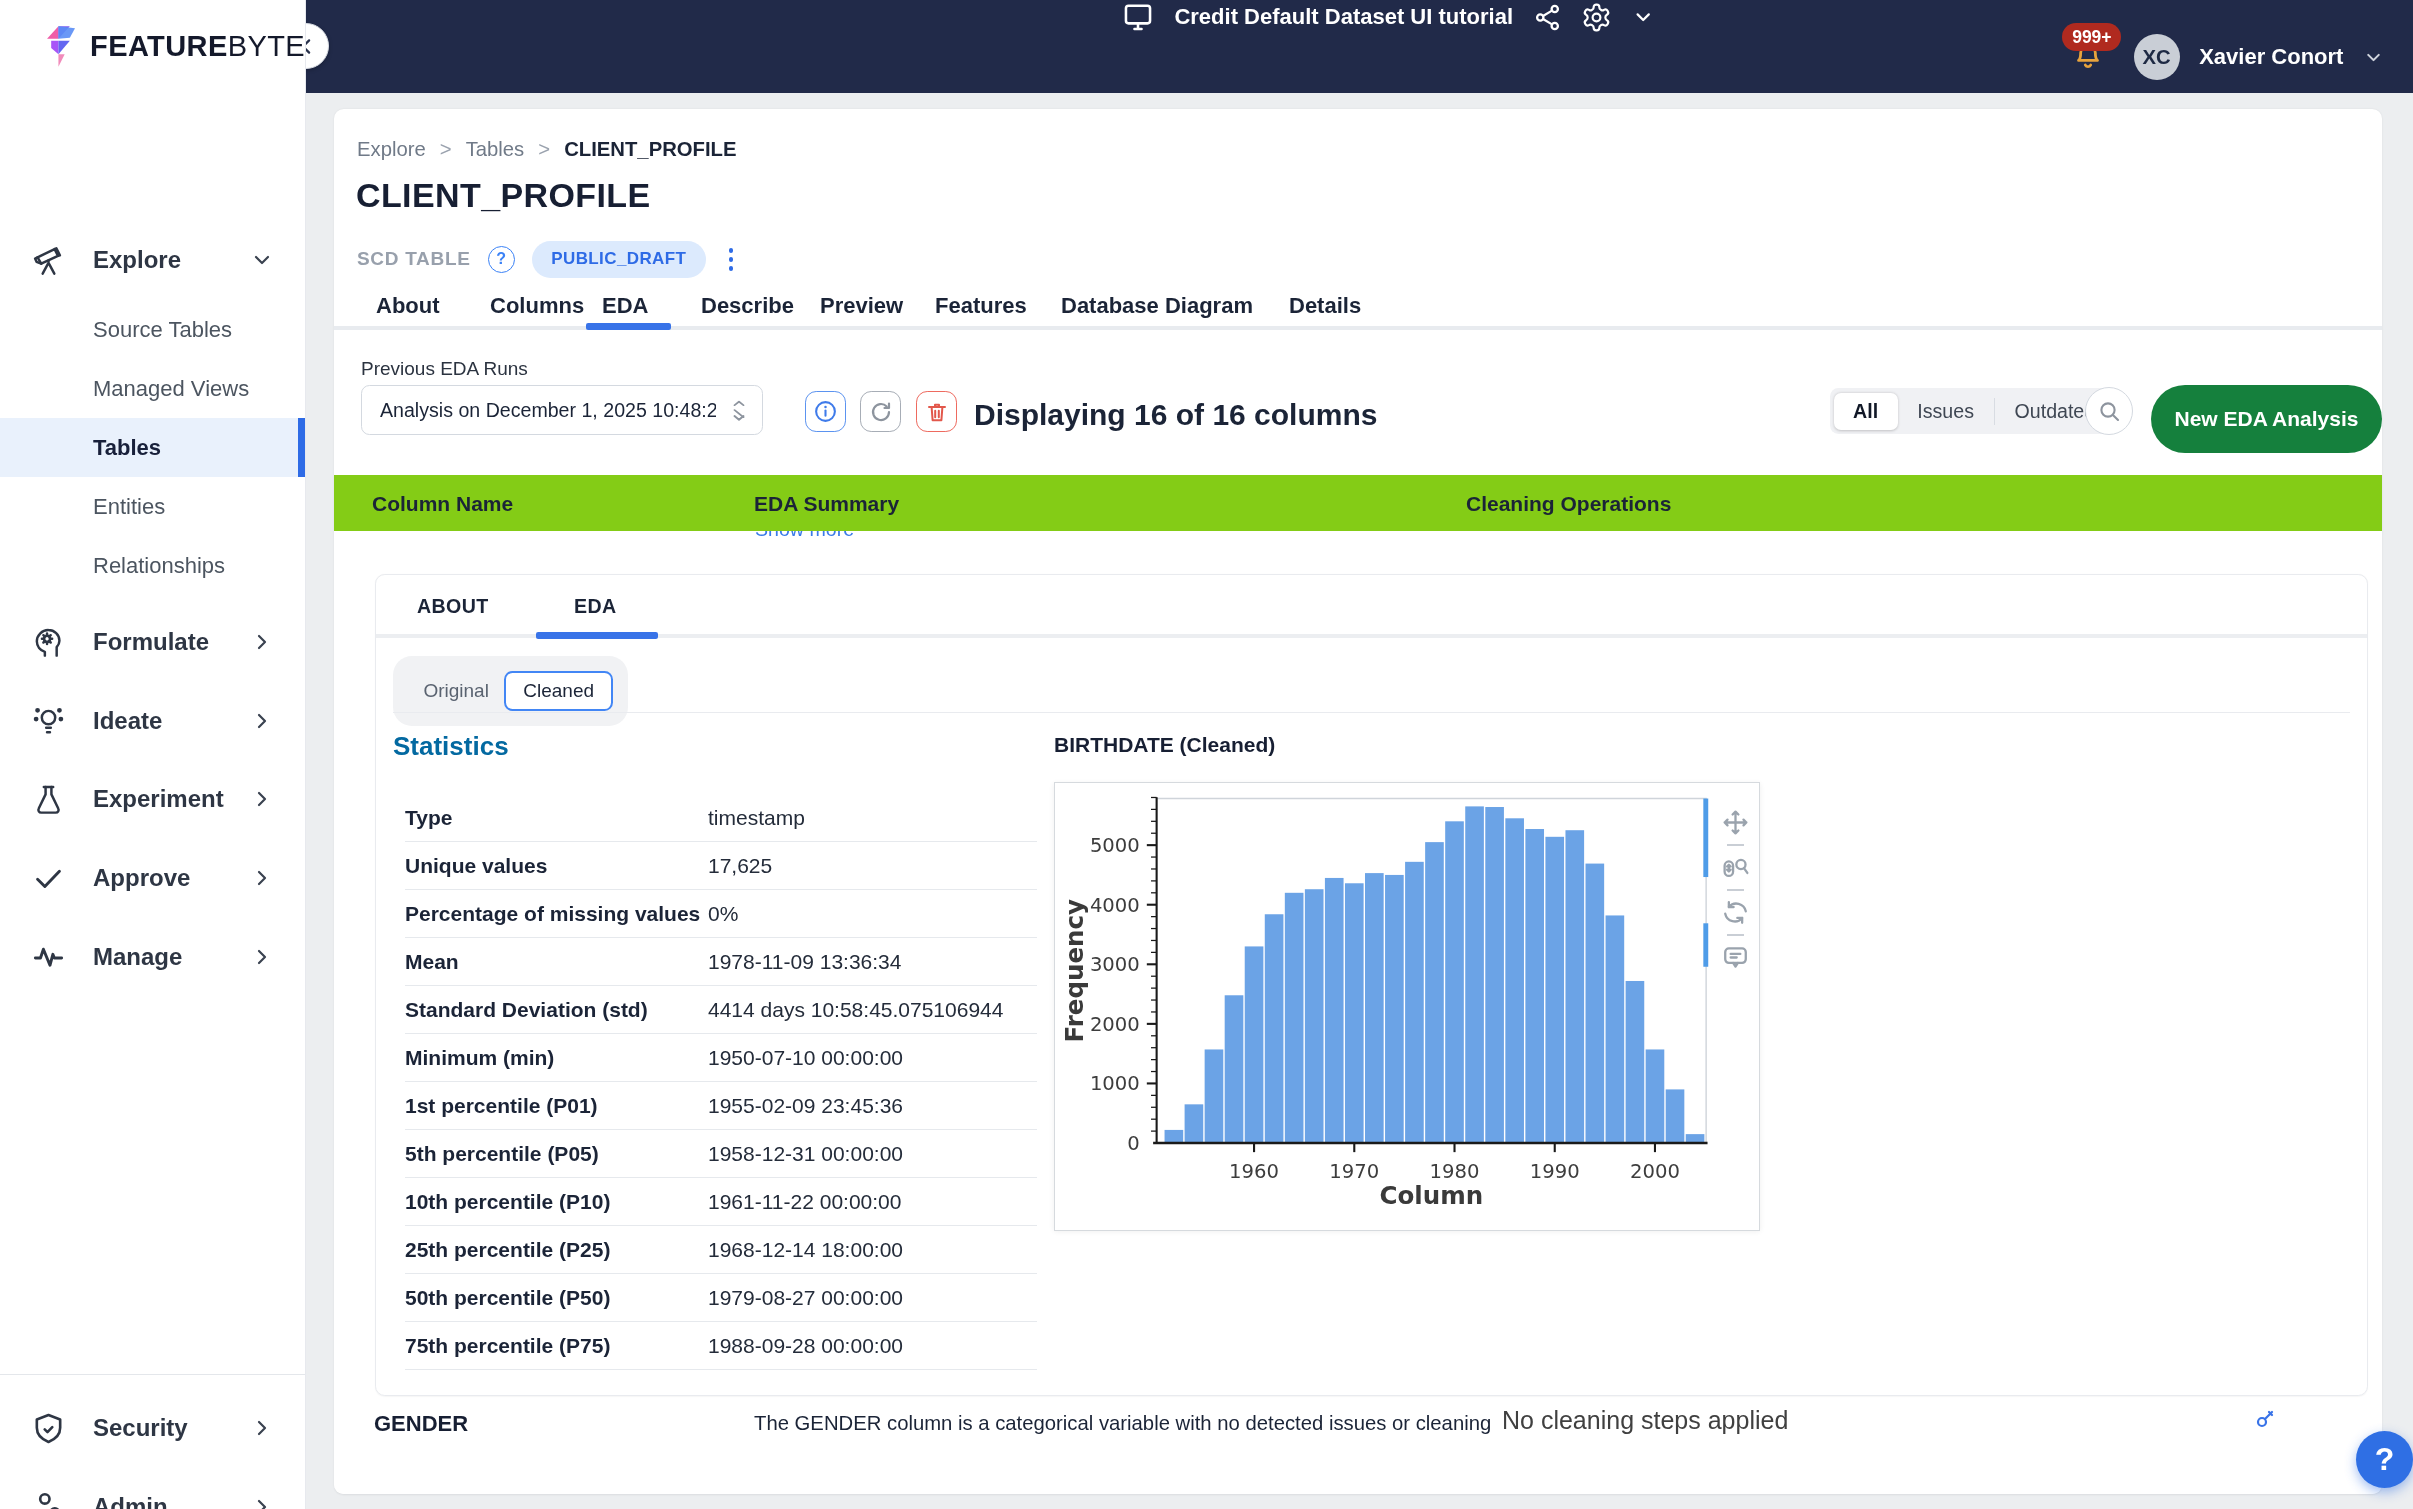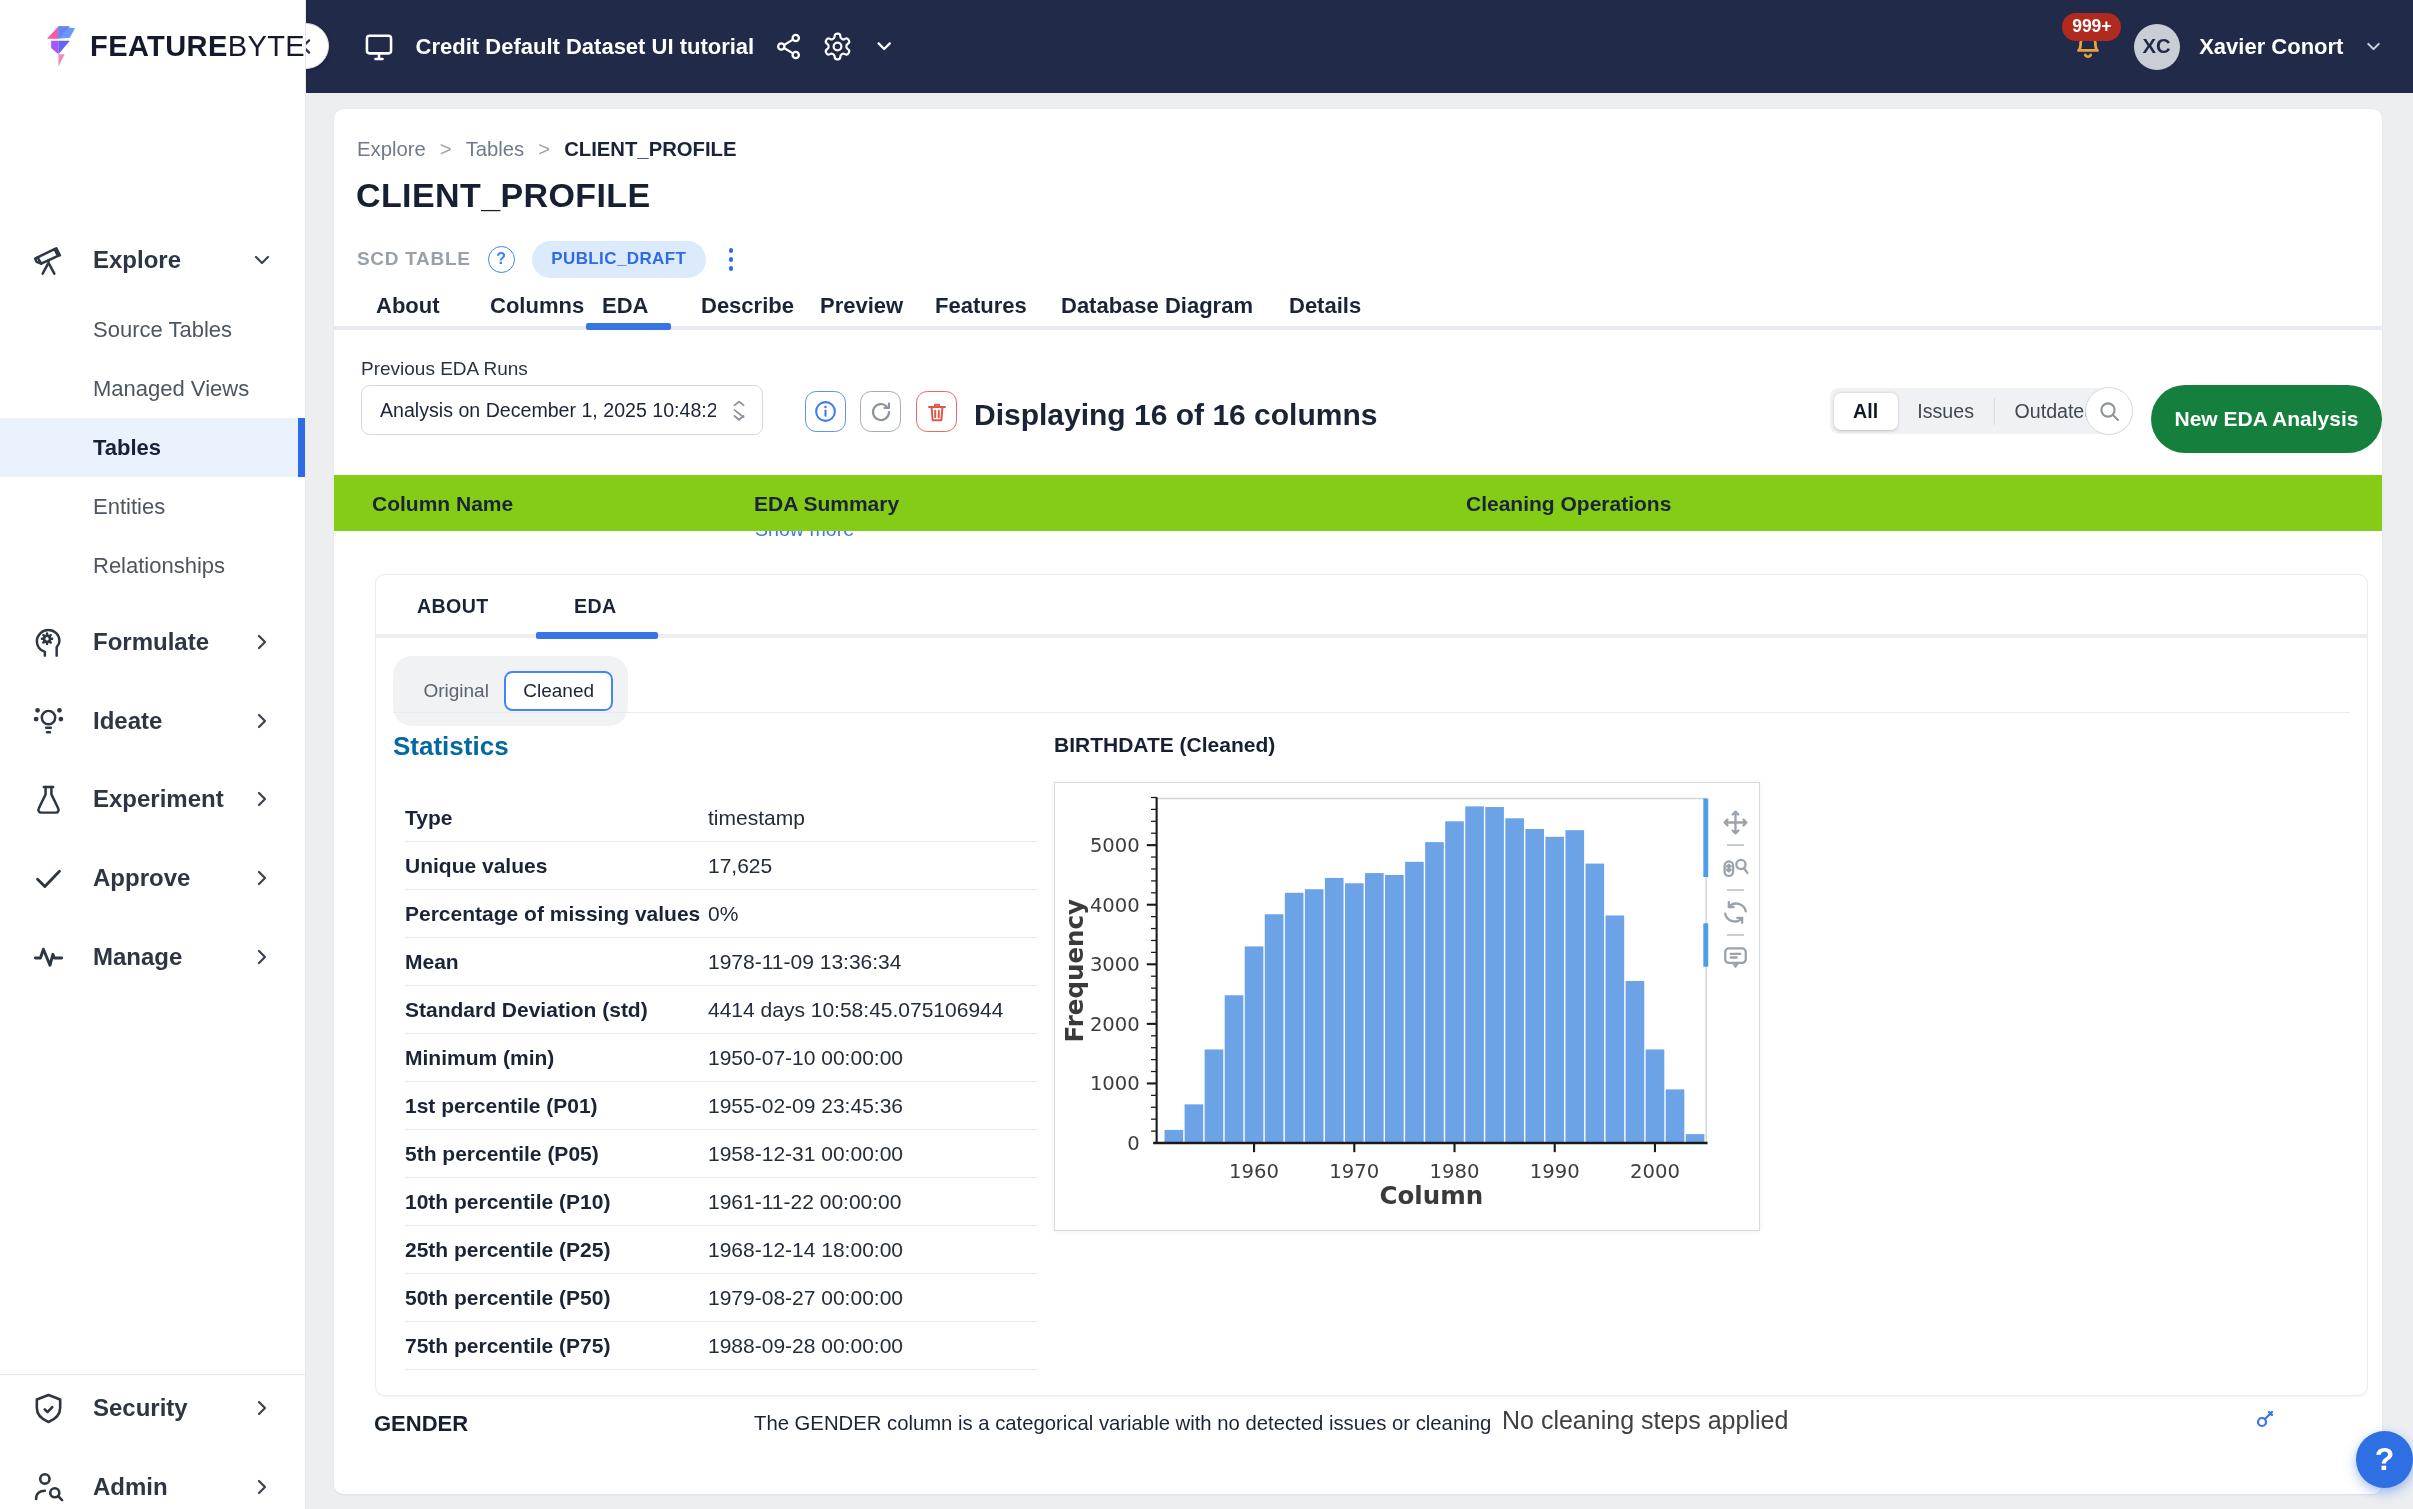--- a/index.html
+++ b/index.html
@@ -17,25 +17,25 @@
   .nav-section { position:relative; display:flex; align-items:center; height:64px; padding:0 31px; cursor:pointer; }
   .nav-section + .nav-section, .nav-sub + .nav-section { margin-top:14.7px; }
   .nav-section .nav-ic { width:35px; height:35px; margin-right:27px; flex:0 0 auto; }
   .nav-section .nav-label { font-size:24px; font-weight:600; color:#2e3644; flex:1; }
   .nav-section .nav-chev { width:24px; height:24px; color:#3a4250; }
   .nav-sub { margin-top:8.4px; }
   .nav-sub-item { position:relative; display:flex; align-items:center; height:59px; padding-left:93px;
                   font-size:22px; color:#4c5560; cursor:pointer; }
   .nav-sub-item.active { background:#e9f1fc; color:#18203a; font-weight:700; }
   .nav-sub-item.active::after { content:''; position:absolute; right:0; top:0; bottom:0; width:7px; background:#2e6be6; }
-  .nav-footer { position:absolute; bottom:0; left:0; right:0; height:135px; border-top:1.4px solid #e4e7eb; padding-top:1px; }
+  .nav-footer { position:absolute; bottom:0; left:0; right:0; height:135px; border-top:1.4px solid #e4e7eb; padding-top:21px; }
 
   
   .topbar { position:absolute; left:306px; right:0; top:0; height:93px; background:#212a49;
-            display:flex; align-items:center; z-index:5; }
+            display:flex; align-items:center; z-index:5;flex-direction:column; }
   .collapse-btn { position:absolute; left:-23px; top:23px; width:46px; height:46px; border-radius:50%;
                   background:#fff; border:0.7px solid #d9dde4; box-shadow:0 1.4px 4.2px rgba(0,0,0,.22);
                   display:flex; align-items:center; justify-content:center; color:#27304a; cursor:pointer; z-index:7; }
   .tb-left { display:flex; align-items:center; margin-left:56px; gap:19.6px; color:#fff; }
   .tb-title { font-size:22px; font-weight:600; }
   .tb-ic { color:#fff; }
   .tb-right { margin-left:auto; margin-right:29px; display:flex; align-items:center; gap:19.6px; }
   .bell-wrap { position:relative; margin-right:9.8px; }
   .badge { position:absolute; top:-17px; left:-9.8px; background:#b02a1f; color:#fff; font-size:17.5px; font-weight:700;
            border-radius:700px; padding:3.5px 9.8px; }

